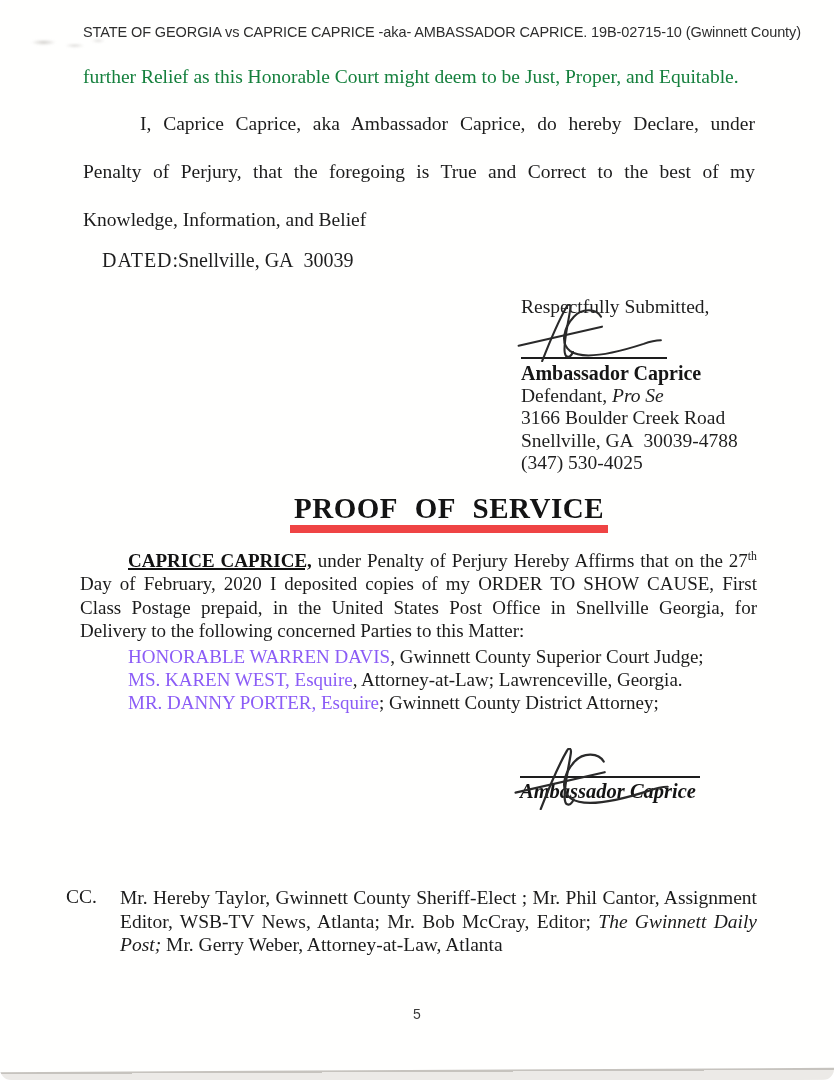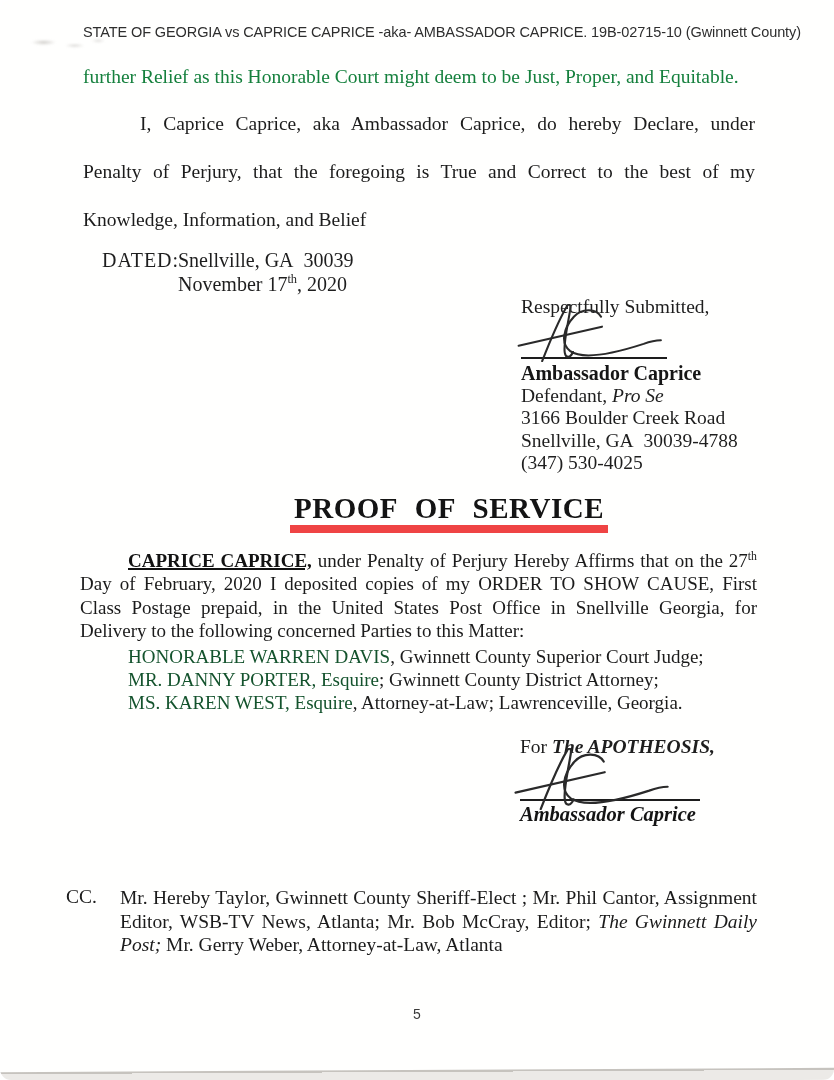--- a/index.html
+++ b/index.html
@@ -51,21 +51,21 @@
     font-size:29px;font-weight:bold;color:#141414;
     word-spacing:10px;letter-spacing:0.5px;
     border-bottom:8px solid #ef4444;padding:0 4px 0 4px;
   }
 
   .pos-para{position:absolute;left:80px;top:549px;width:677px;
     font-size:19px;line-height:23.4px;text-align:justify;text-indent:48px;color:#1b1b1b;}
   .pos-para .bold-ul{font-weight:bold;text-decoration:underline;text-decoration-thickness:2px;color:#121212;}
 
   .parties{position:absolute;left:128px;top:645px;font-size:19px;line-height:23.1px;white-space:nowrap;color:#1b1b1b;}
-  .parties .b{color:#14532d;}
+  .parties .b{color:#8b5cf6;}
 
   .sig-block2{position:absolute;left:520px;top:736px;width:260px;font-size:19.5px;line-height:22.5px;}
   .sig-block2 .rule{width:180px;border-bottom:2.5px solid #1d1d1d;height:40px;}
   .sig-svg2{position:absolute;left:-12px;top:12px;width:172px;height:62px;z-index:2;}
   .sig2-name{font-weight:bold;font-style:italic;font-size:20.5px;margin-top:2px;color:#141414;}
 
   .cc-label{position:absolute;left:66px;top:886px;font-size:19.5px;}
   .cc-text{position:absolute;left:120px;top:886px;width:637px;
     font-size:19.5px;line-height:23.5px;text-align:justify;color:#1b1b1b;}
 
@@ -83,21 +83,20 @@
 
   <div class="case-header">STATE OF GEORGIA vs CAPRICE CAPRICE -aka- AMBASSADOR CAPRICE. 19B-02715-10 (Gwinnett County)</div>
 
   <div class="para1">further Relief as this Honorable Court might deem to be Just, Proper, and Equitable.</div>
 
   <div class="para2">I, Caprice Caprice, aka Ambassador Caprice, do hereby Declare, under Penalty of Perjury, that the foregoing is True and Correct to the best of my Knowledge, Information, and Belief</div>
 
   <div class="dated-label">DATED:</div>
   <div class="dated-values">
     <div>Snellville, GA&nbsp; 30039</div>
-    <div><span>November 17</span><sup>th</sup><span>, 2020</span></div>
   </div>
 
   <div class="sig-block1">
     <div>Respectfully Submitted,</div>
     <svg class="sig-svg1" viewBox="0 0 170 64">
       <path class="sig-path" d="M4 46 C 30 40, 62 33, 96 25"></path>
       <path class="sig-path" d="M30 63 C 39 40, 50 15, 57 3 C 59 -1 62 0 61 6 C 58 25 53 45 55 54 C 56 60 61 60 64 53"></path>
       <path class="sig-path" d="M95 14 C 90 5, 74 4, 65 14 C 53 27, 50 44, 61 52 C 74 61, 105 56, 142 44 C 150 41 157 40 161 40"></path>
     </svg>
     <div class="rule"></div>
@@ -109,26 +108,25 @@
   </div>
 
   <div class="pos-heading">PROOF OF SERVICE</div>
 
   <div class="pos-para">
     <span class="bold-ul">CAPRICE CAPRICE,</span><span> under Penalty of Perjury Hereby Affirms that on the 27</span><sup>th</sup><span> Day of February, 2020 I deposited copies of my </span><span class="b">ORDER TO SHOW CAUSE</span><span>, First Class Postage prepaid, in the United States Post Office in Snellville Georgia, for Delivery to the following concerned Parties to this Matter:</span>
   </div>
 
   <div class="parties">
     <div><span class="b">HONORABLE WARREN DAVIS</span><span>, Gwinnett County Superior Court Judge;</span></div>
+    <div><span class="b">MS. KAREN WEST, Esquire</span><span>, Attorney-at-Law; Lawrenceville, Georgia.</span></div>
     <div><span class="b">MR. DANNY PORTER, Esquire</span><span>; Gwinnett County District Attorney;</span></div>
-    <div><span class="b">MS. KAREN WEST, Esquire</span><span>, Attorney-at-Law; Lawrenceville, Georgia.</span></div>
   </div>
 
   <div class="sig-block2">
-    <div><span>For </span><span class="bi">The APOTHEOSIS,</span></div>
     <svg class="sig-svg2" viewBox="0 0 170 64">
       <path class="sig-path" d="M4 46 C 30 40, 62 33, 96 25"></path>
       <path class="sig-path" d="M30 63 C 39 40, 50 15, 57 3 C 59 -1 62 0 61 6 C 58 25 53 45 55 54 C 56 60 61 60 64 53"></path>
       <path class="sig-path" d="M95 14 C 90 5, 74 4, 65 14 C 53 27, 50 44, 61 52 C 74 61, 105 56, 142 44 C 150 41 157 40 161 40"></path>
     </svg>
     <div class="rule"></div>
     <div class="sig2-name">Ambassador Caprice</div>
   </div>
 
   <div class="cc-label">CC.</div>

